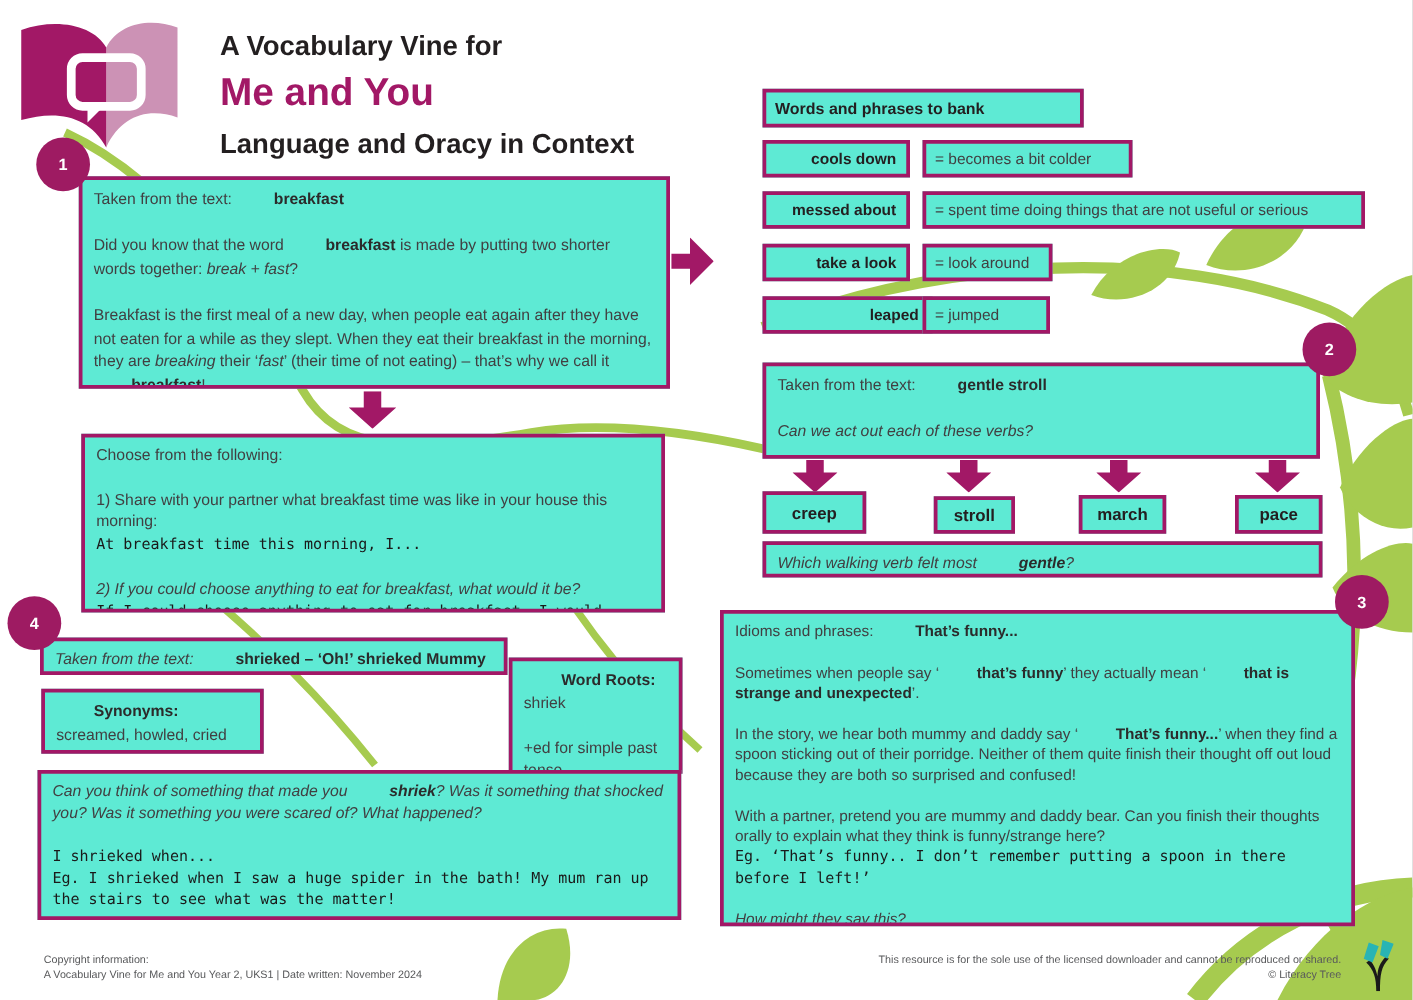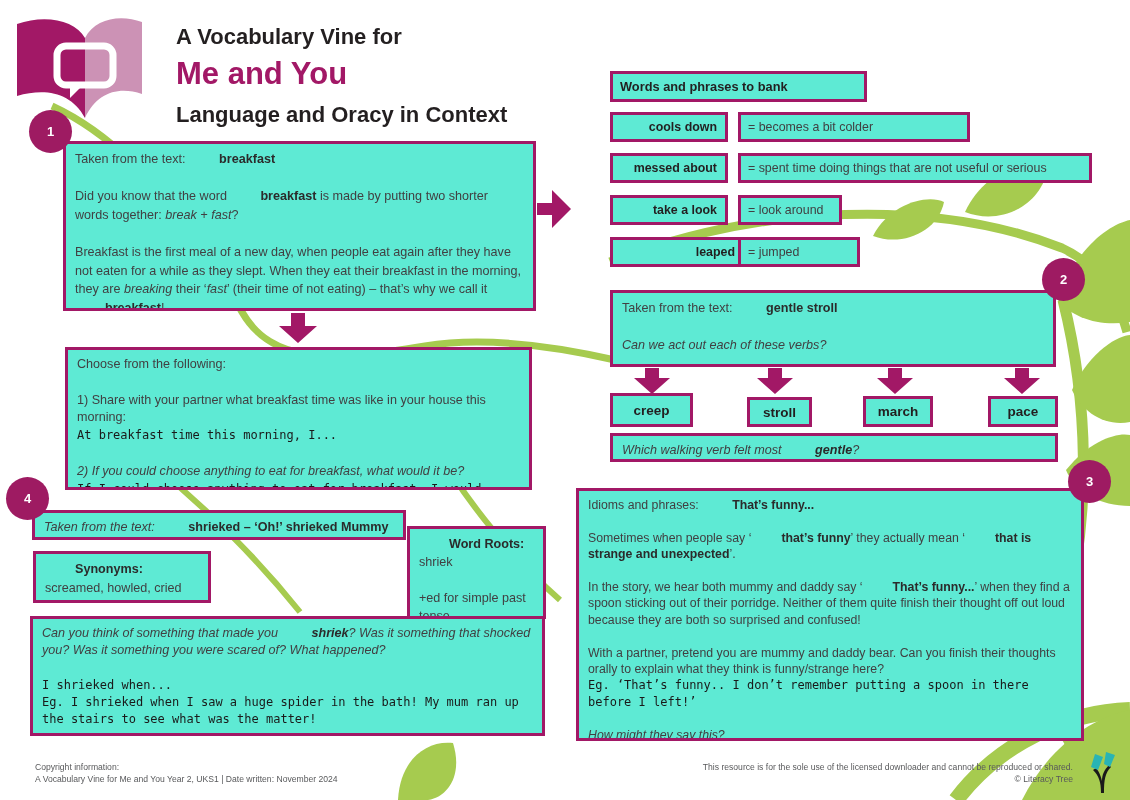--- a/index.html
+++ b/index.html
@@ -81,27 +81,27 @@
   <svg class="arrow" style="left:279px;top:313px;" width="38" height="30">
     <path d="M12,0 h14 v13 h12 L19,30 L0,13 h12 Z"></path>
   </svg>
 
   <div class="mbox rich" style="left:65px;top:347px;width:467px;height:143px;line-height:17.8px;"><span>Choose from the following:</span><br><br><span>1) Share with your partner what breakfast time was like in your house this morning:</span><br><span class="h">At breakfast time this morning, I...</span><br><br><span class="i">2) If you could choose anything to eat for breakfast, what would it be?</span><br><span class="h">If I could choose anything to eat for breakfast, I would have..</span></div>
 
   <div class="mbox" style="left:610px;top:71px;width:257px;height:31px;">
     <div class="term" style="justify-content:flex-start;padding-left:7px;height:100%;font-size:12.8px;">Words and phrases to bank</div>
   </div>
   <div class="mbox term" style="left:610px;top:112px;width:118px;height:30px;">cools down</div>
-  <div class="mbox def" style="left:738px;top:112px;width:232px;height:30px;">= becomes a bit colder</div>
+  <div class="mbox def" style="left:738px;top:112px;width:168px;height:30px;">= becomes a bit colder</div>
   <div class="mbox term" style="left:610px;top:153px;width:118px;height:30px;">messed about</div>
   <div class="mbox def" style="left:738px;top:153px;width:354px;height:30px;">= spent time doing things that are not useful or serious</div>
   <div class="mbox term" style="left:610px;top:195px;width:118px;height:30px;">take a look</div>
   <div class="mbox def" style="left:738px;top:195px;width:104px;height:30px;">= look around</div>
   <div class="mbox term" style="left:610px;top:237px;width:136px;height:30px;">leaped</div>
-  <div class="mbox def" style="left:738px;top:237px;width:122px;height:30px;">= jumped</div>
+  <div class="mbox def" style="left:738px;top:237px;width:102px;height:30px;">= jumped</div>
 
   <div class="mbox rich" style="left:610px;top:290px;width:446px;height:77px;"><span>Taken from the text: </span><span class="b">gentle stroll</span><br><br><span class="i">Can we act out each of these verbs?</span><br></div>
 
   <svg class="arrow" style="left:634px;top:368px;" width="36" height="26">
       <path d="M11,0 h14 v10 h11 L18,26 L0,10 h11 Z"></path>
     </svg>
   <svg class="arrow" style="left:757px;top:368px;" width="36" height="26">
       <path d="M11,0 h14 v10 h11 L18,26 L0,10 h11 Z"></path>
     </svg>
   <svg class="arrow" style="left:877px;top:368px;" width="36" height="26">

